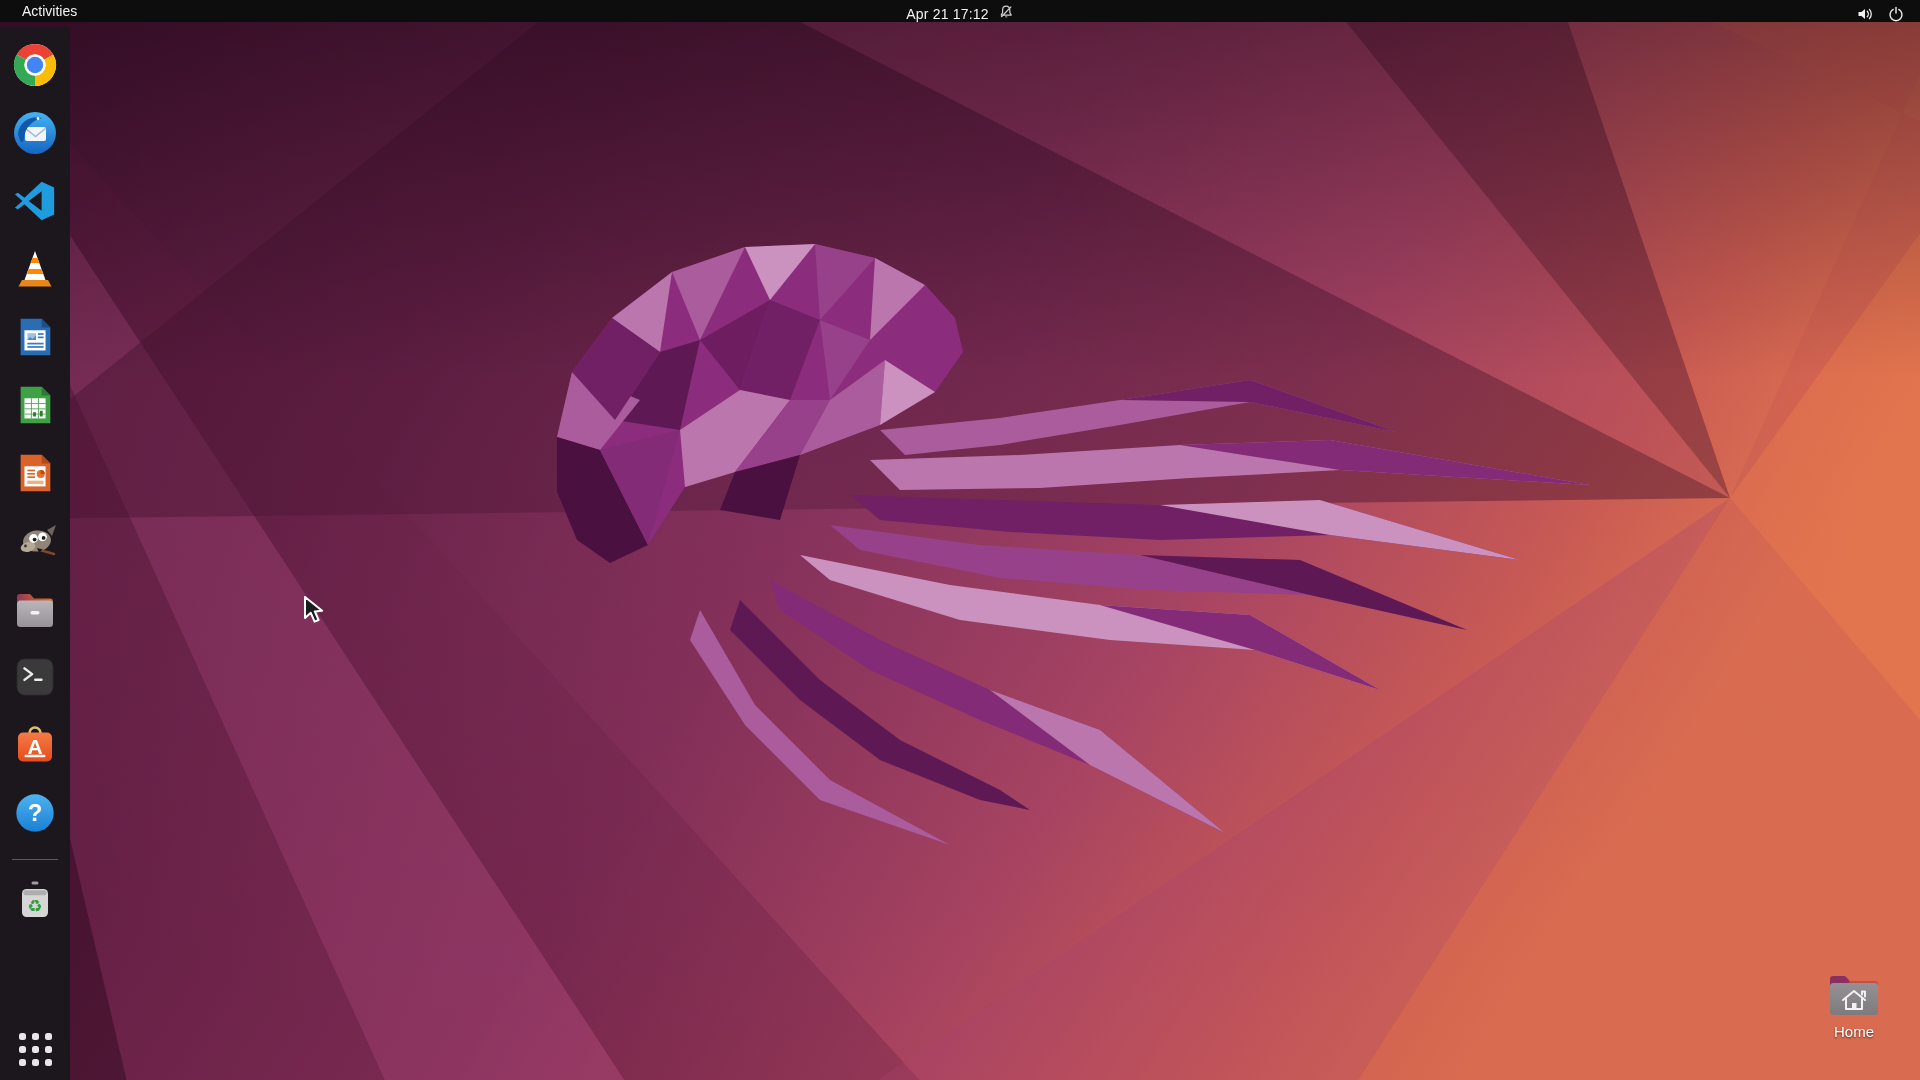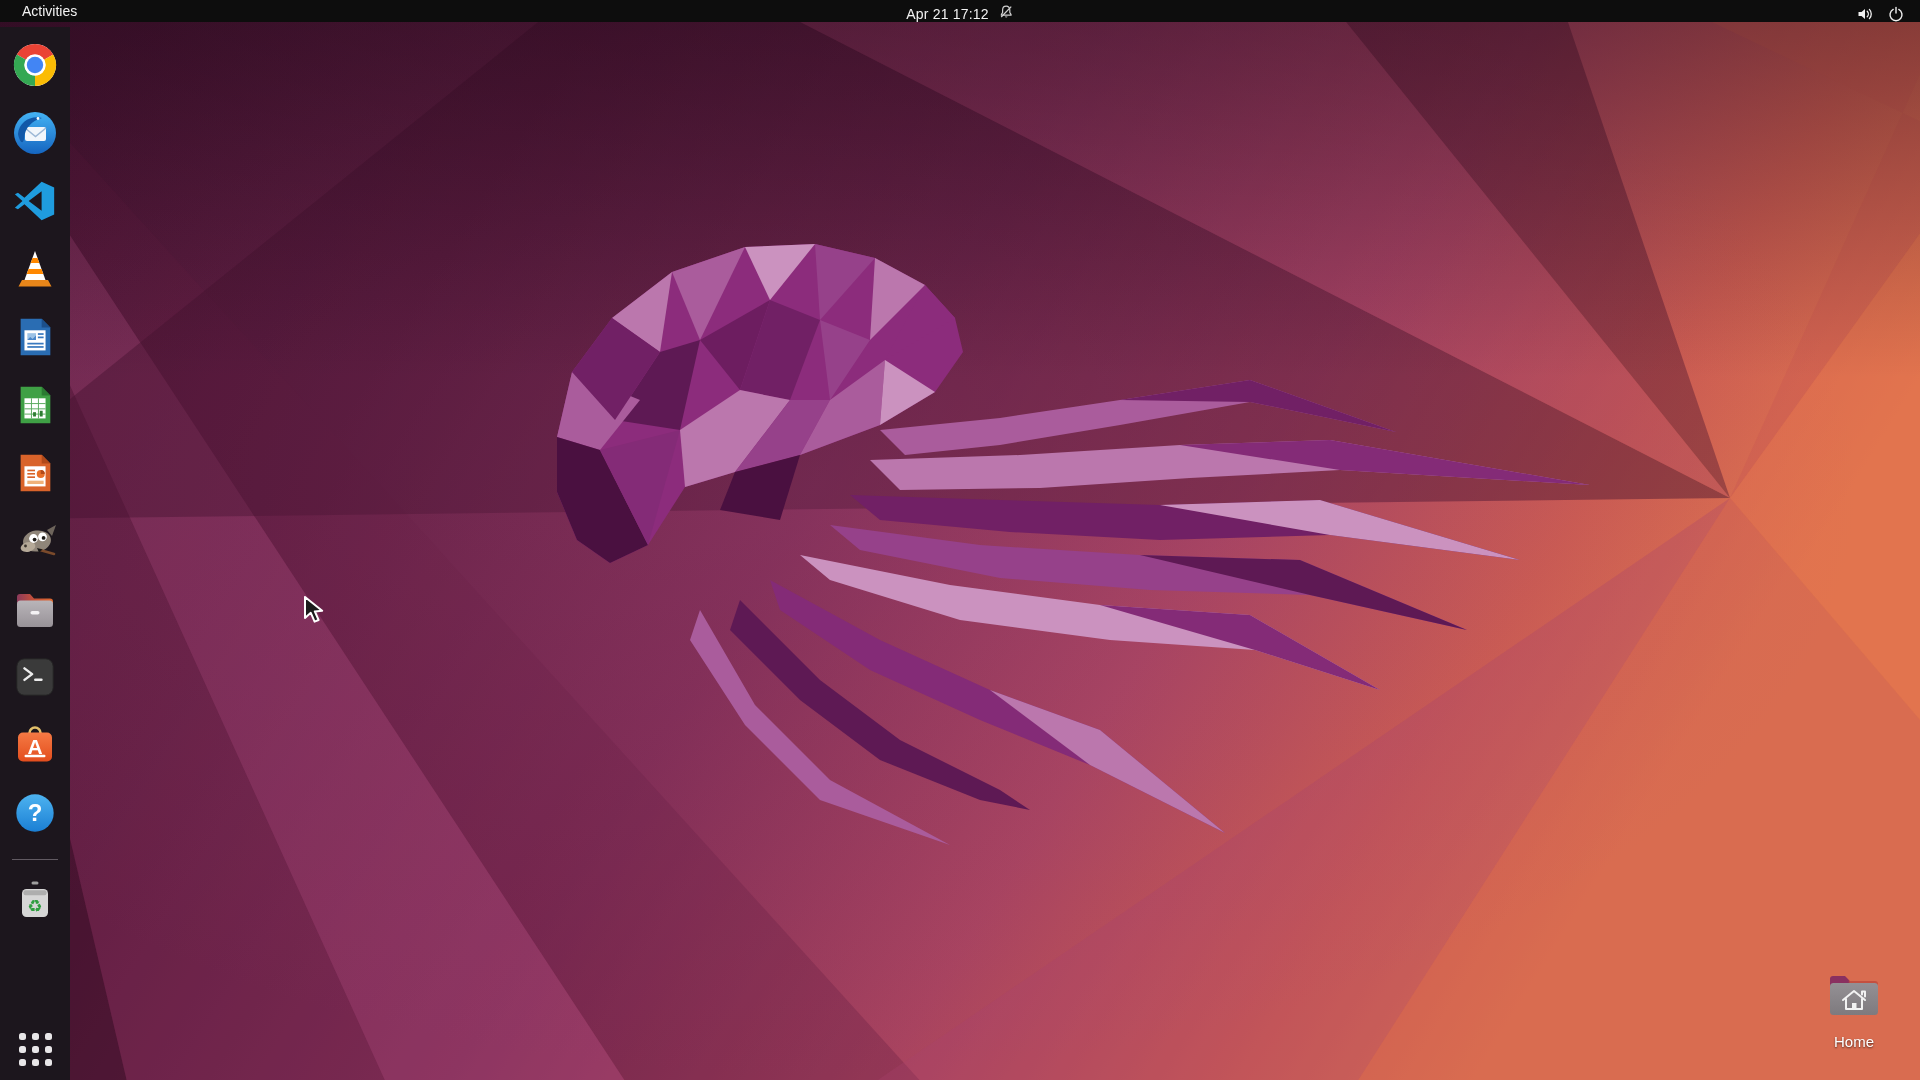--- a/index.html
+++ b/index.html
@@ -49,21 +49,21 @@
     display:grid;grid-template-columns:repeat(3,7px);grid-template-rows:repeat(3,7px);
     gap:6px;width:auto;height:auto;padding:4px;
   }
   .show-apps i{width:7px;height:7px;border-radius:2.5px;background:#e8e6e8;display:block;}
   
   .home-shortcut{
     position:absolute;left:1820px;top:972px;width:68px;z-index:10;text-align:center;cursor:pointer;
   }
   .home-shortcut svg{display:block;margin:0 auto;}
   .home-shortcut .label{
-    margin-top:13px;color:#fff;font-size:15px;text-shadow:0 1px 2px rgba(0,0,0,.65);
+    margin-top:3px;color:#fff;font-size:15px;text-shadow:0 1px 2px rgba(0,0,0,.65);
   }
   
   .cursor{position:absolute;left:303px;top:596px;z-index:50;pointer-events:none;}
 </style>
 </head>
 <body>
 
 <div class="wallpaper">
 <svg viewBox="0 0 1920 1080" preserveAspectRatio="none">
   <defs>

